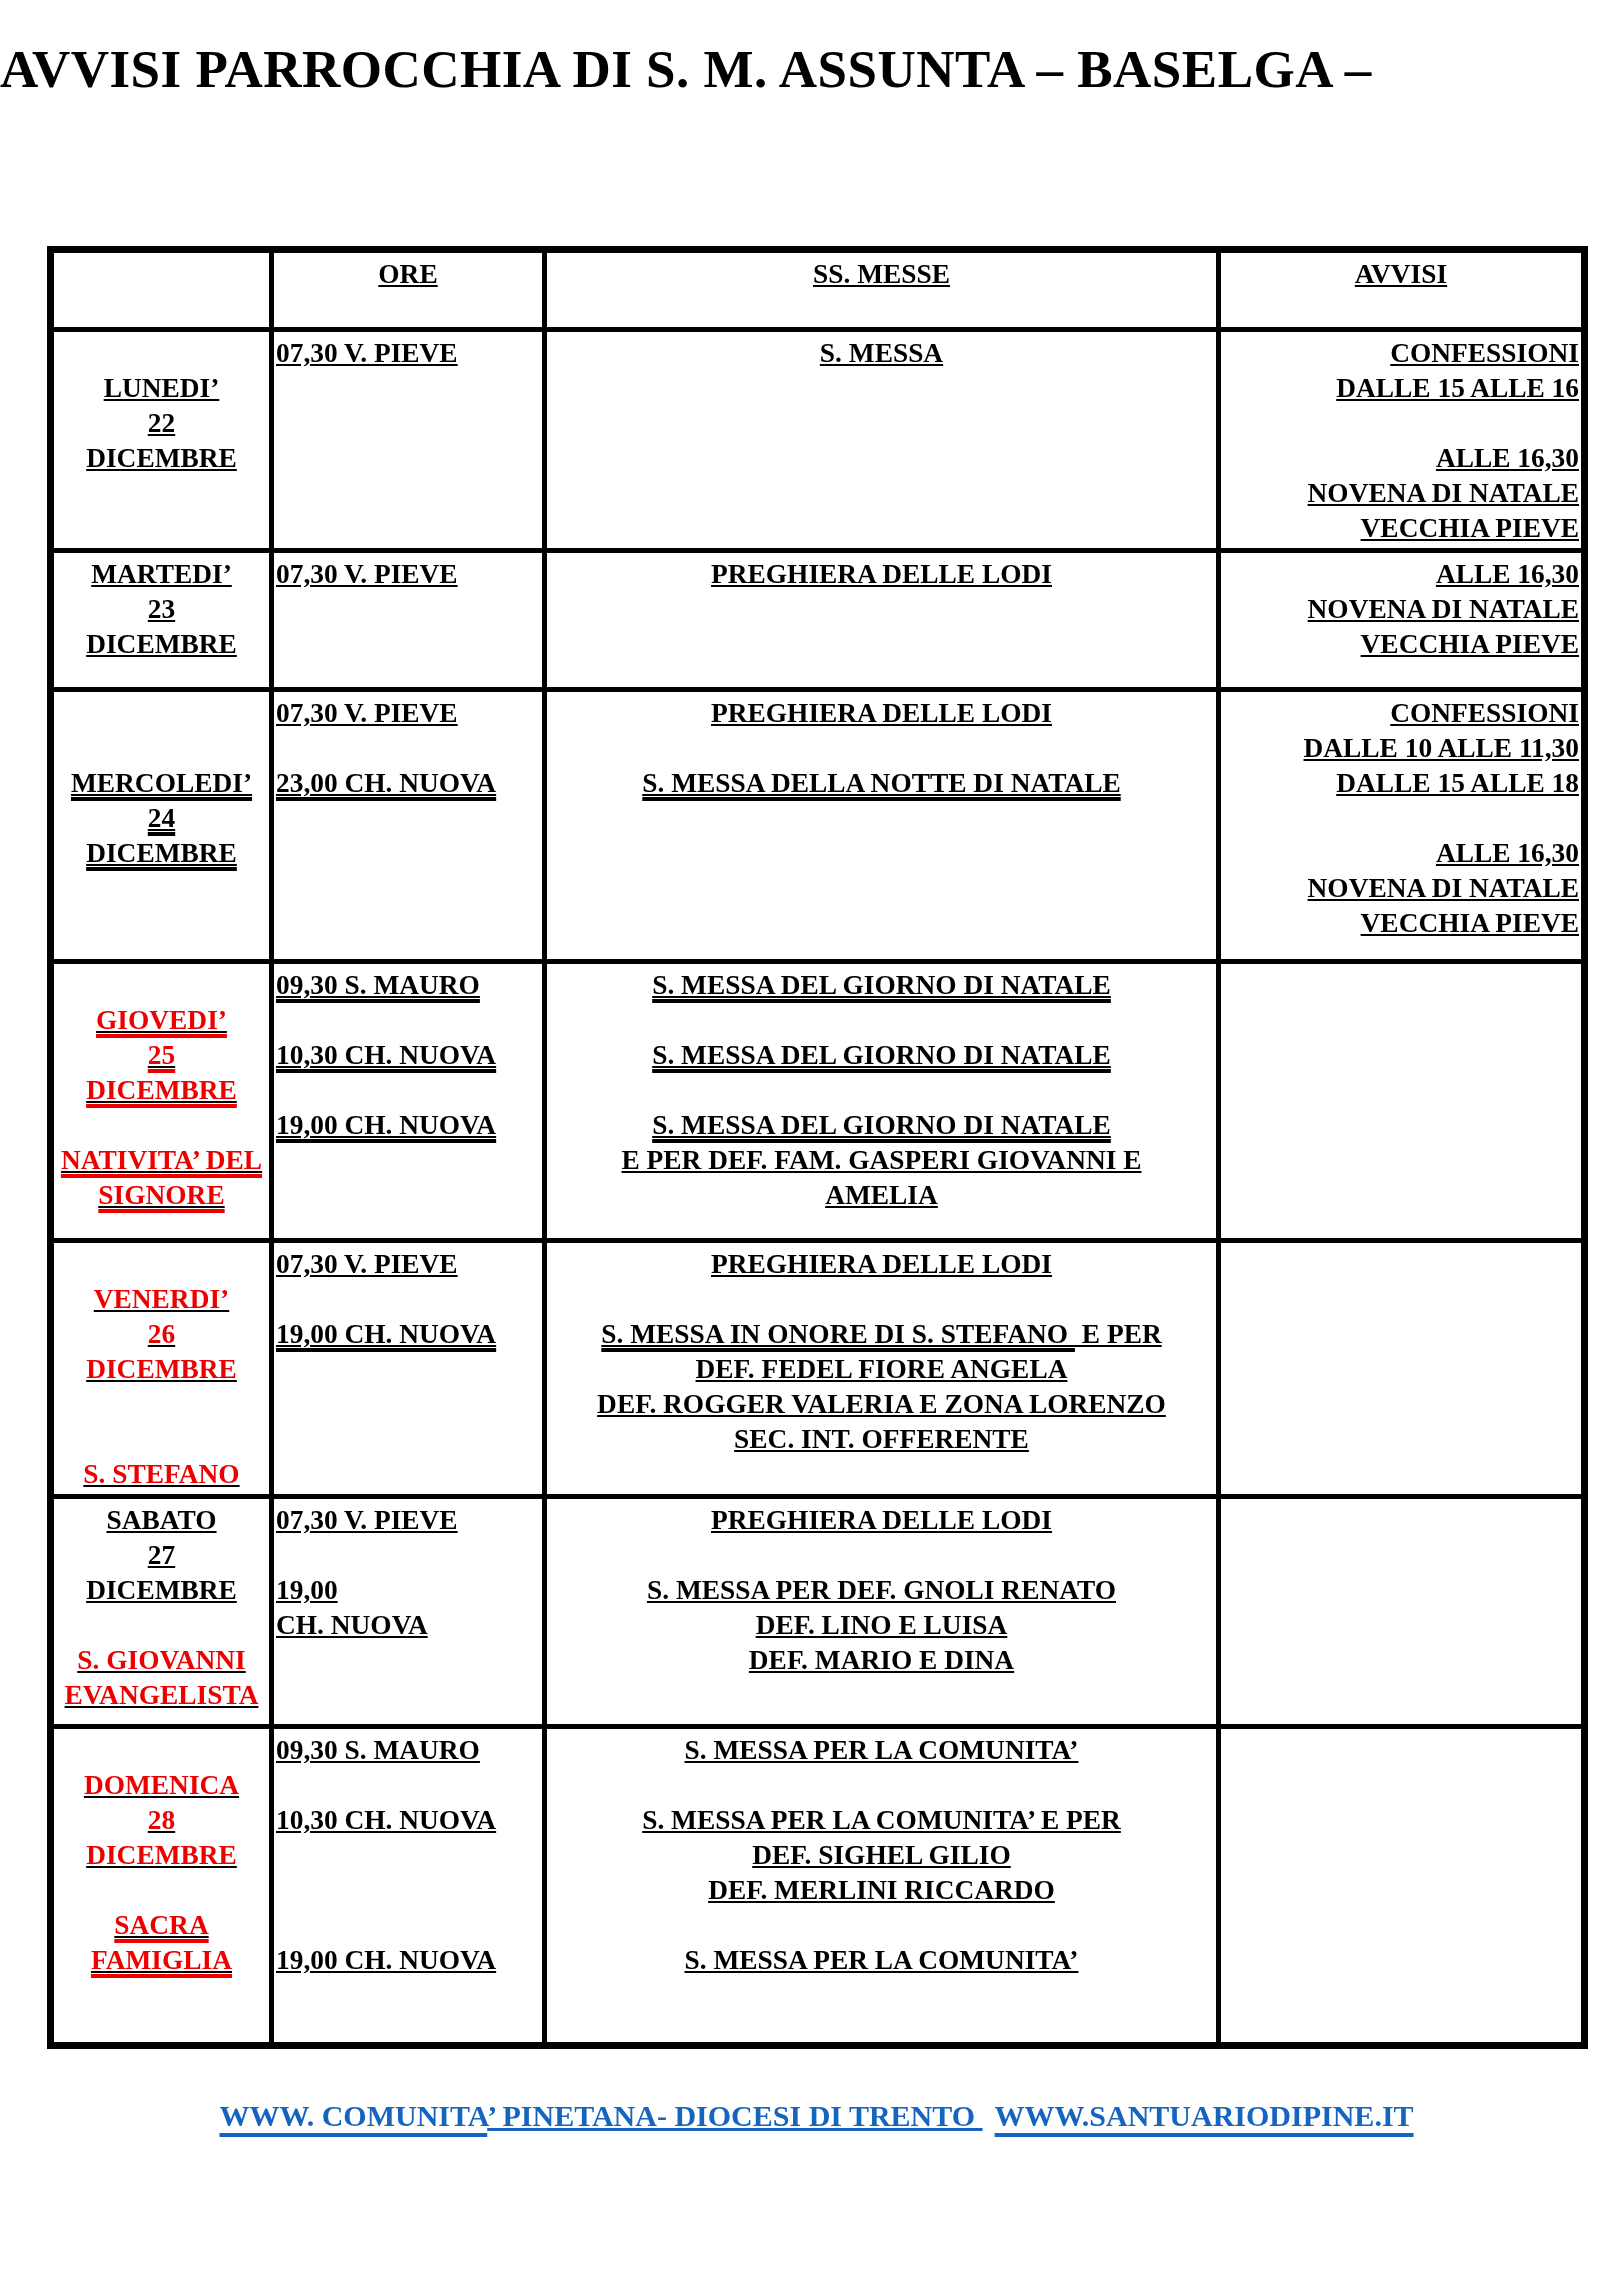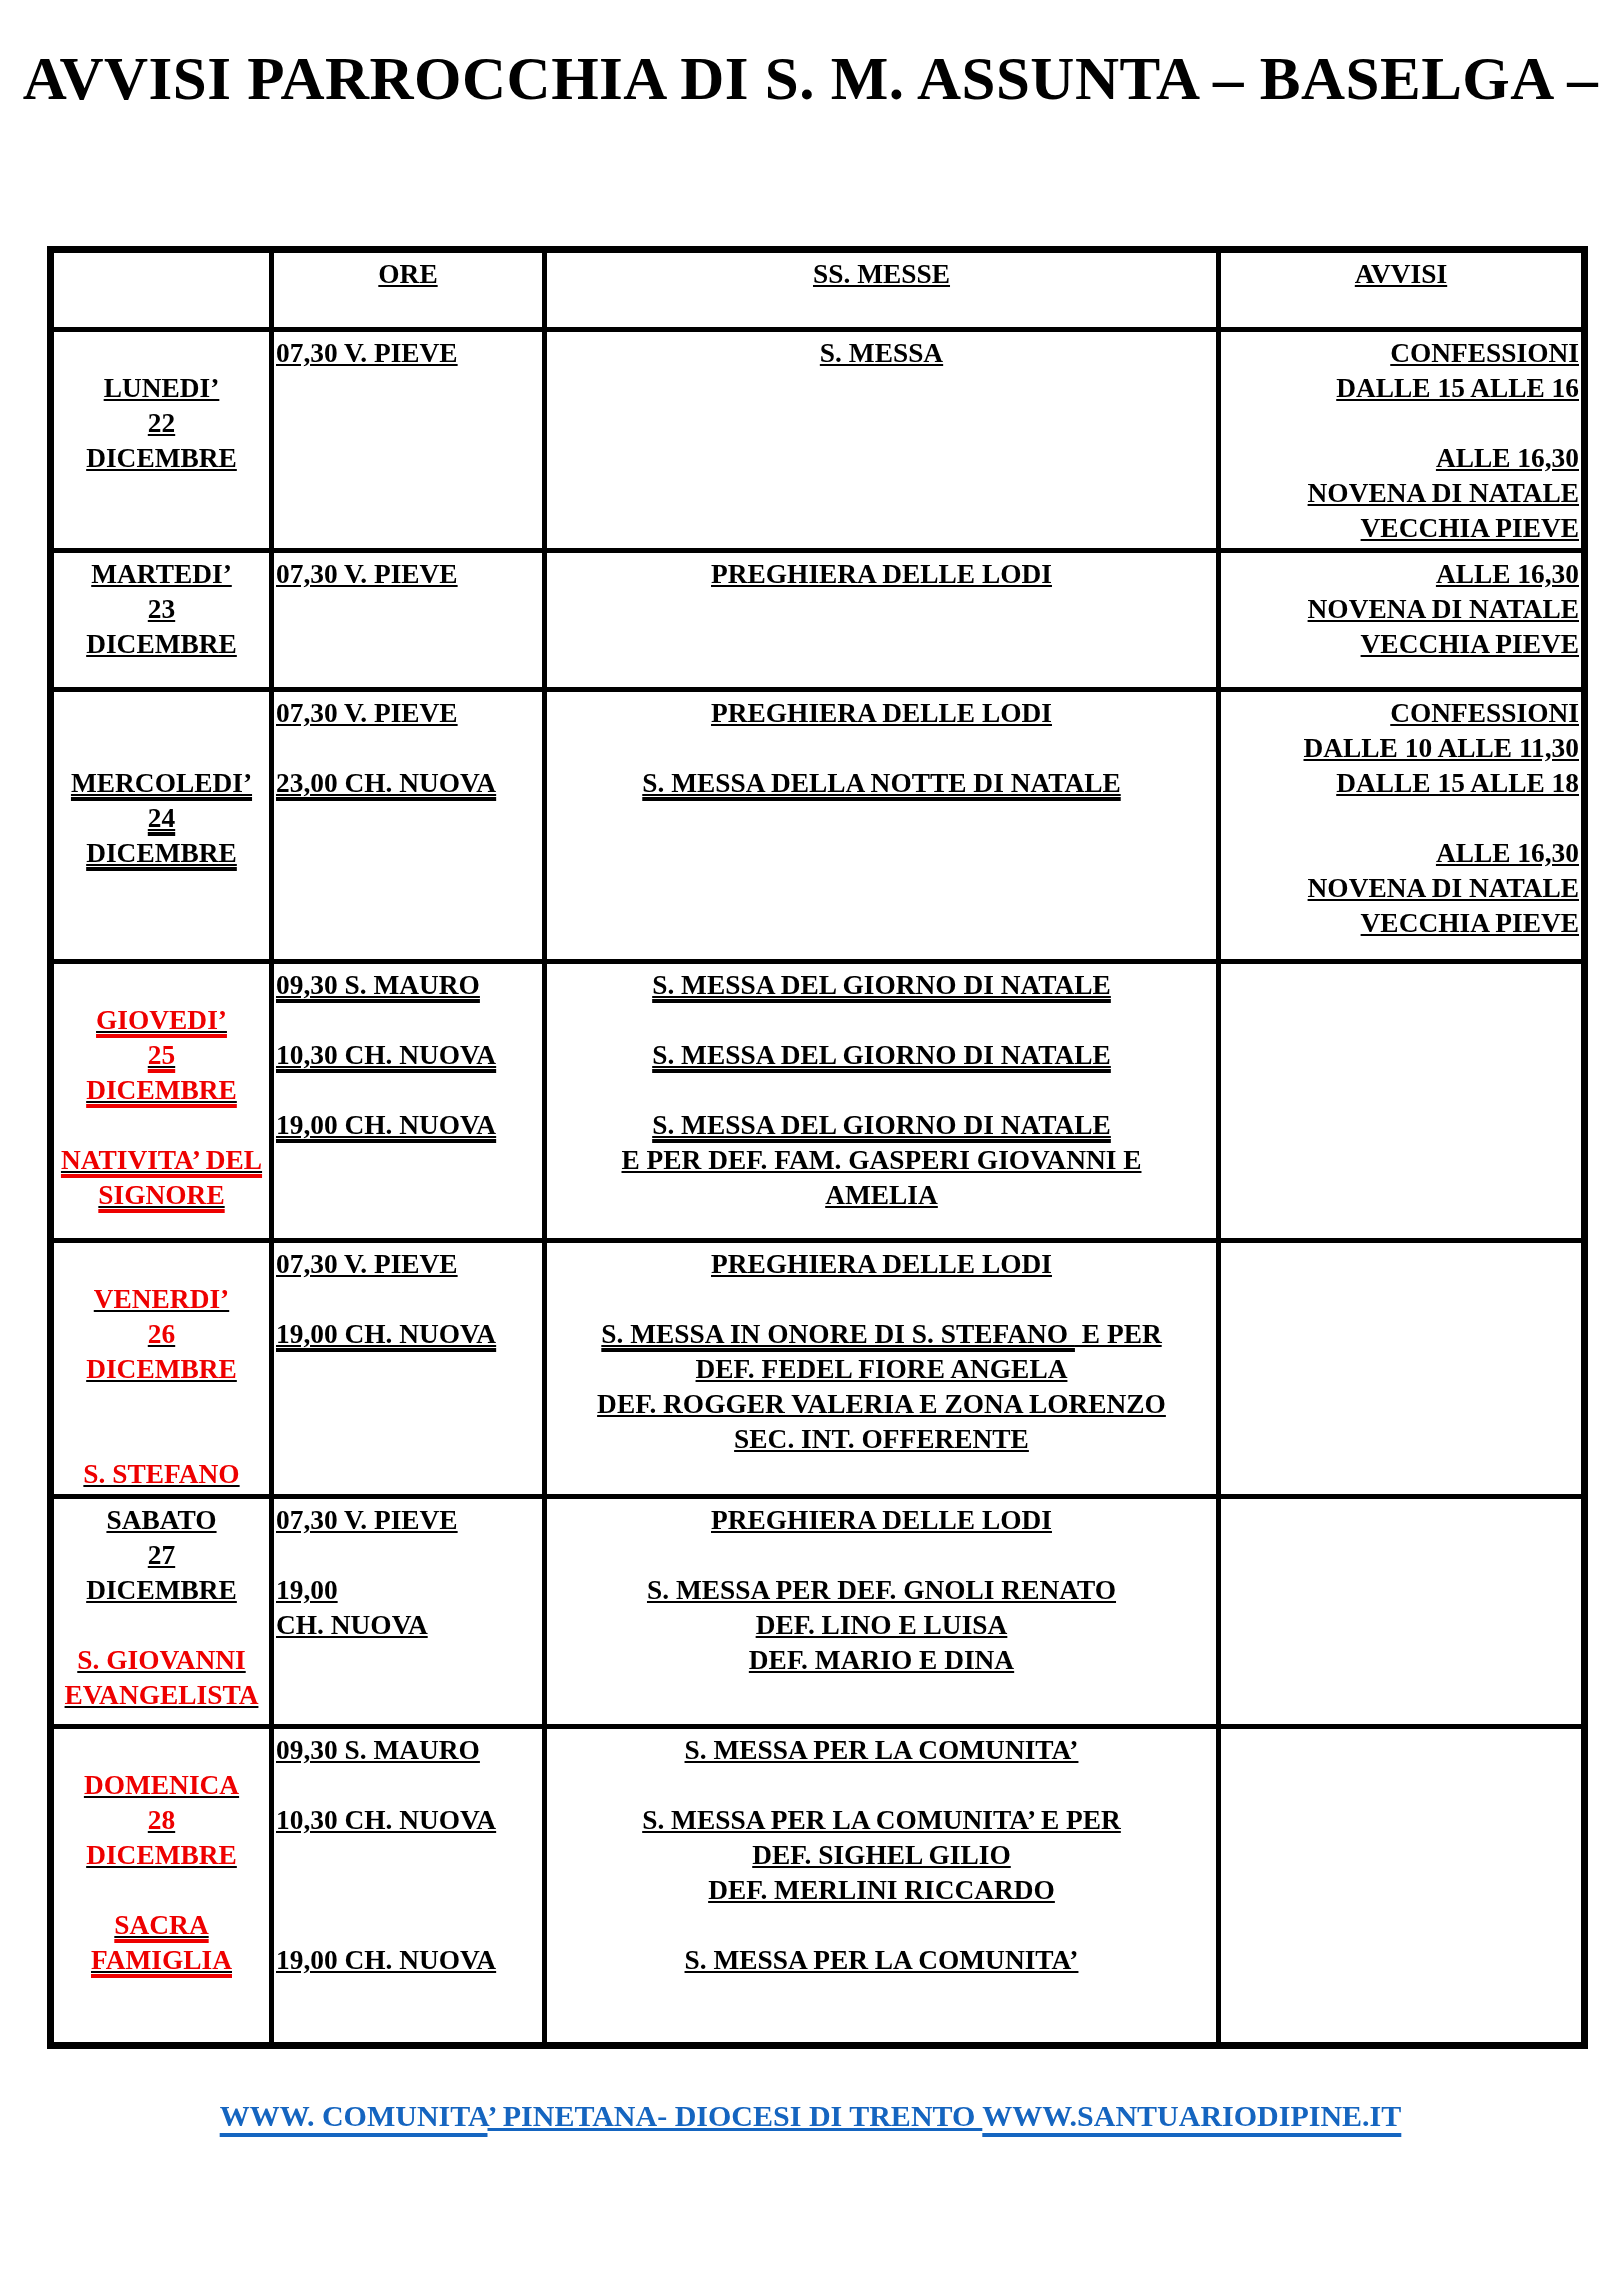--- a/index.html
+++ b/index.html
@@ -8,22 +8,22 @@
     position:relative;
     width:1621px; height:2293px;
     font-family:"Liberation Serif","DejaVu Serif",serif;
     font-weight:bold;
     color:#000;
     overflow:hidden;
   }
   .page { position:absolute; inset:0; }
 
   .title {
-    position:absolute; top:48px; left:0; width:100%;
-    text-align:center; font-size:61px; line-height:61px;
+    position:absolute; top:39px; left:0; width:100%;
+    font-size:53px; line-height:61px;
     letter-spacing:0.5px;
   }
 
   table.schedule {
     position:absolute; left:47px; top:246px;
     width:1534px;
     border-collapse:collapse; table-layout:fixed;
     border:7.8px solid #000;
   }
   .c-day   { width:221px; }
@@ -59,20 +59,21 @@
     text-align:center;
     font-size:30px; line-height:43px;
     color:var(--blue,#1565c0);
   }
   .footer span { white-space:pre;text-decoration:underline; }
   .footer .flink {
     text-decoration:underline;
     text-decoration-thickness:3.9px;
     text-underline-offset:6.9px;
     cursor:pointer;
+    margin-left:12px;
   }
 </style>
 </head>
 <body style="--red: #ee0000; --blue: #1565c0;">
 
 <div class="page">
 
   <div class="title">
     <div class="title-line">AVVISI PARROCCHIA DI S. M. ASSUNTA – BASELGA –</div>
   </div>

